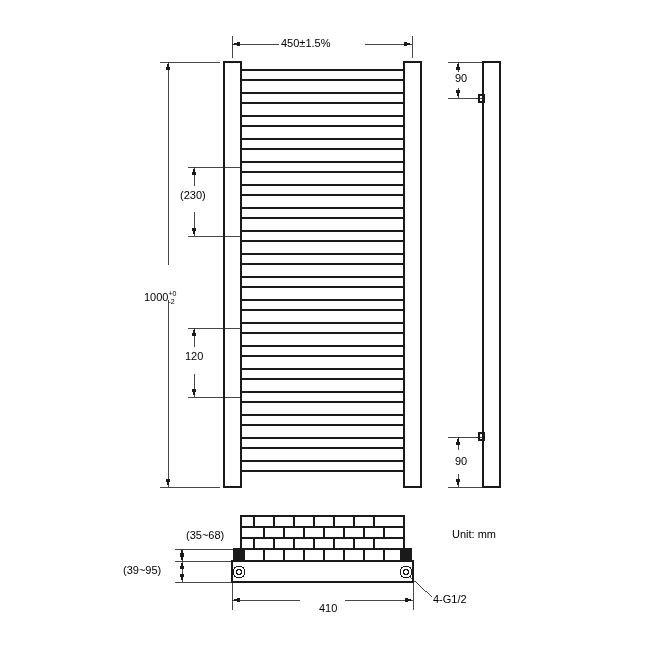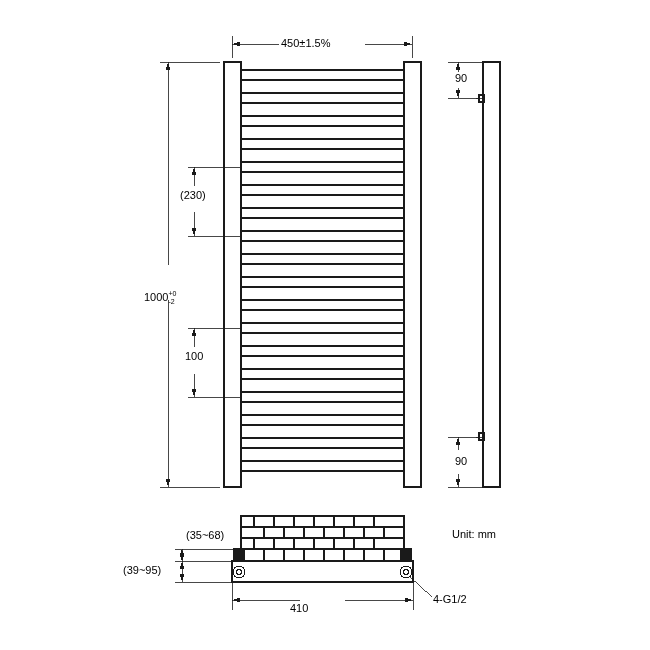--- a/index.html
+++ b/index.html
@@ -228,29 +228,29 @@
   </svg>
 
   <div class="lbl" style="left:281px; top:38px;">450±1.5%</div>
 
   <div class="lbl" style="left:108px; top:292px;margin-left:36px;">
     <span>1000</span><span class="stack"><span class="up">+0</span><span class="dn">-2</span></span>
   </div>
 
   <div class="lbl" style="left:180px; top:190px;">(230)</div>
 
-  <div class="lbl" style="left:185px; top:351px;">100</div>
+  <div class="lbl" style="left:185px; top:351px;">120</div>
 
   <div class="lbl" style="left:455px; top:73px;">90</div>
 
   <div class="lbl" style="left:455px; top:456px;">90</div>
 
   <div class="lbl" style="left:186px; top:530px;">(35~68)</div>
 
   <div class="lbl" style="left:123px; top:565px;">(39~95)</div>
 
-  <div class="lbl" style="left:290px; top:603px;">410</div>
+  <div class="lbl" style="left:319px; top:603px;">410</div>
 
   <div class="lbl" style="left:433px; top:594px;">4-G1/2</div>
 
   <div class="lbl" style="left:452px; top:529px;">Unit: mm</div>
 
 </div>
 
 </body></html>

